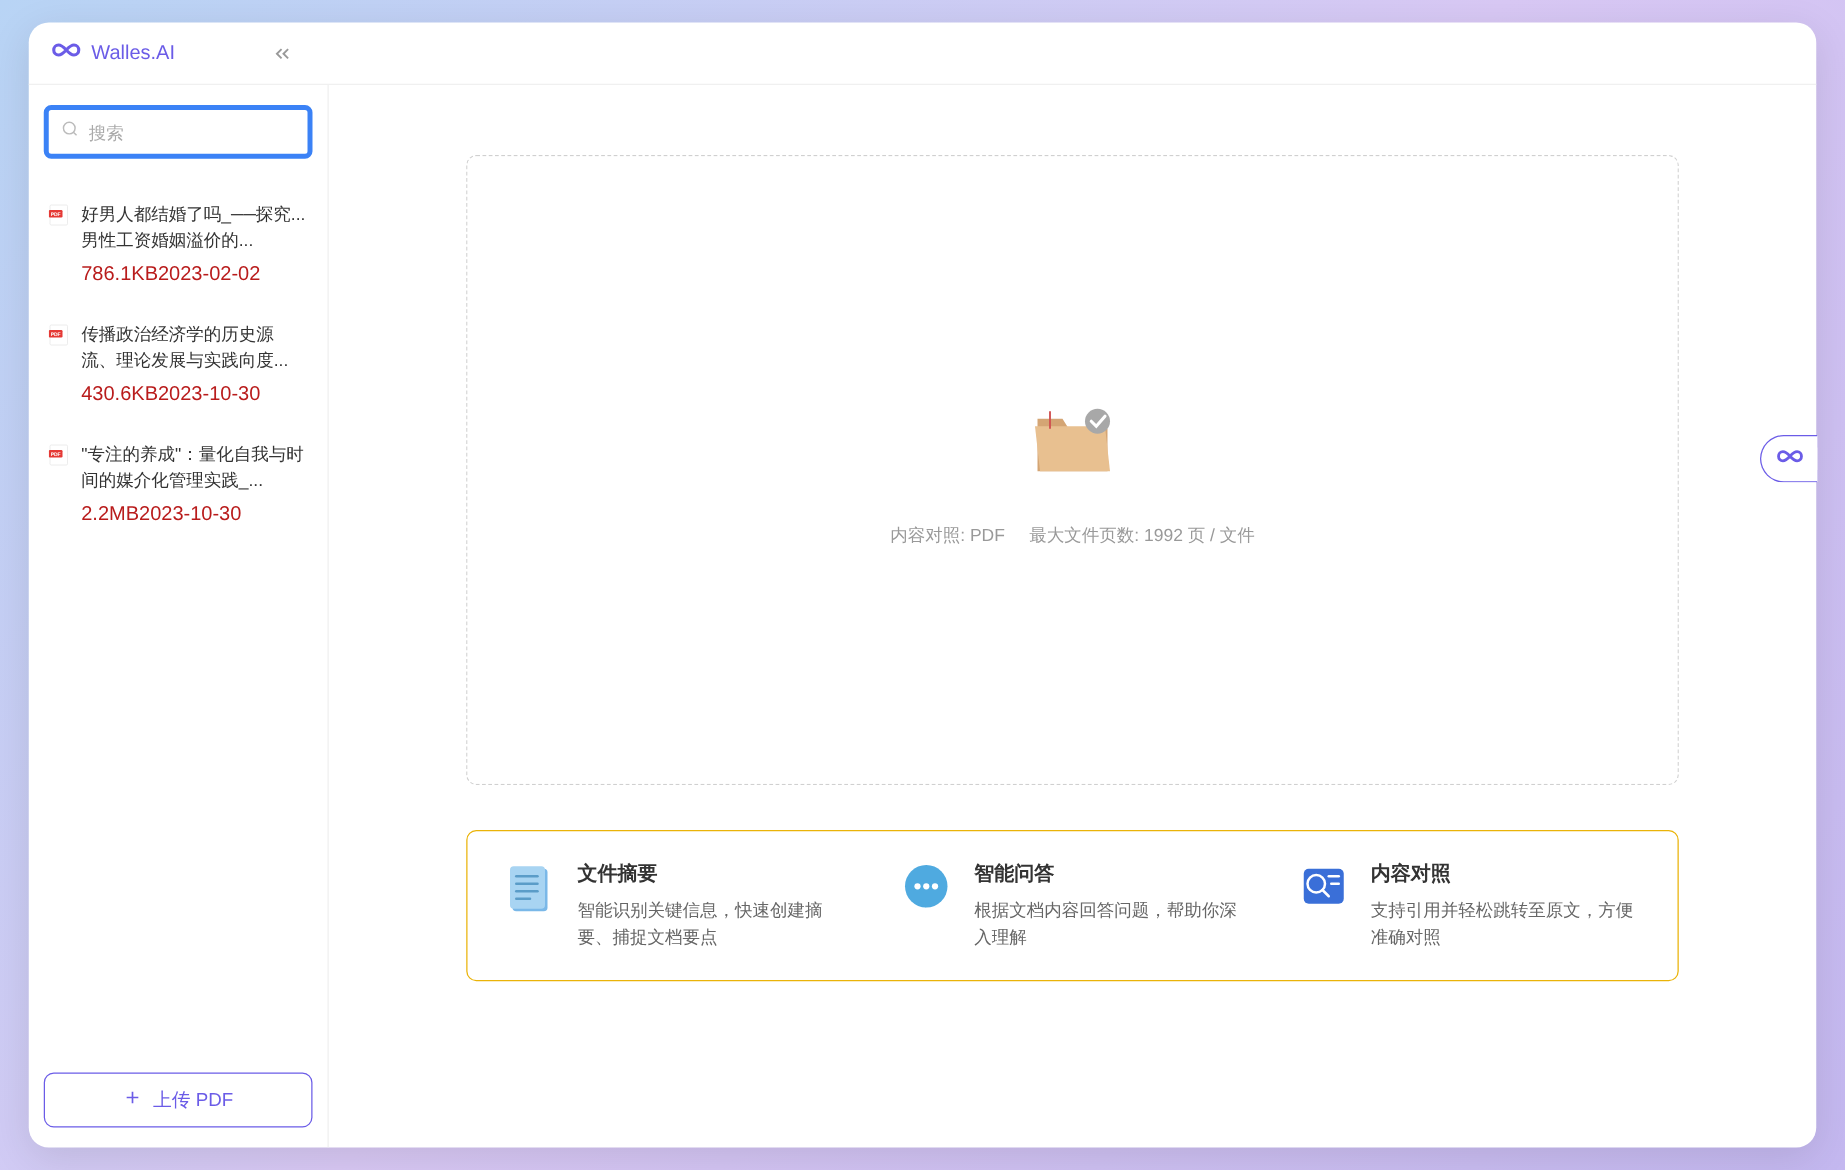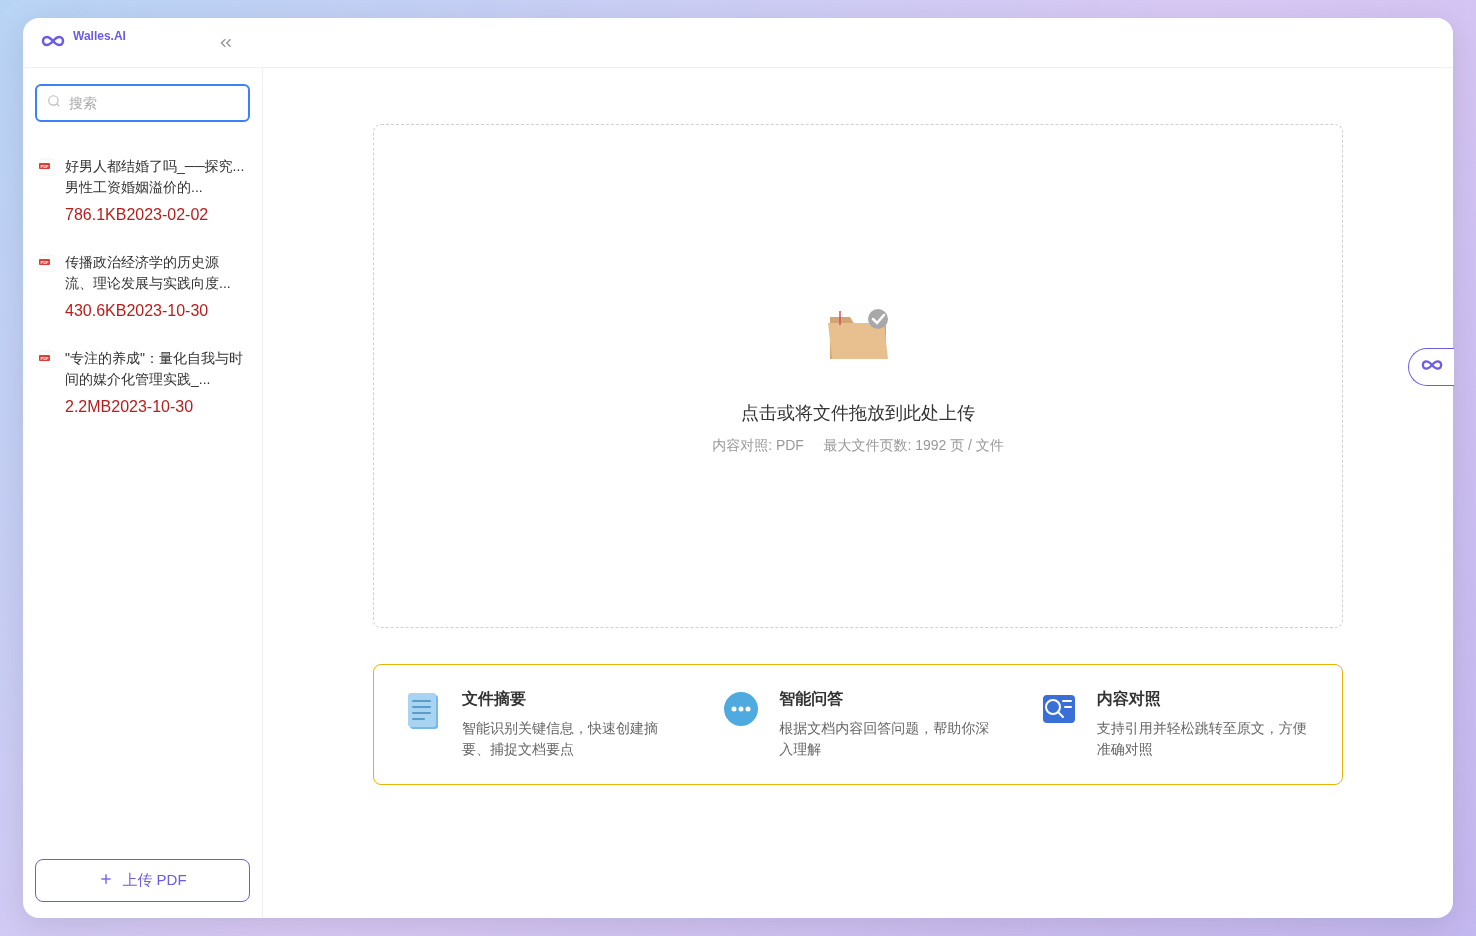--- a/index.html
+++ b/index.html
@@ -29,25 +29,25 @@
     }
     .header {
       height: 50px;
       display: flex;
       align-items: center;
       padding: 0 18px;
       border-bottom: 1px solid #f0f0f0;
     }
     .logo {
       display: flex;
-      align-items: flex-start;
+      align-items: center;
       gap: 8px;
       color: #6b5ce7;
-      font-weight: 700;
-      font-size: 12px;
+      font-weight: 400;
+      font-size: 16px;
     }
     .logo-icon {
       width: 24px;
       height: 24px;
     }
     .collapse-btn {
       margin-left: auto;
       margin-right: 1200px;
       color: #999;
       cursor: pointer;
@@ -60,21 +60,21 @@
       overflow: hidden;
     }
     .sidebar {
       width: 240px;
       border-right: 1px solid #f0f0f0;
       display: flex;
       flex-direction: column;
       padding: 16px 12px;
     }
     .search-box {
-      border: 2px solid #3b82f6;
+      border: 4px solid #3b82f6;
       border-radius: 6px;
       padding: 8px 10px;
       display: flex;
       align-items: center;
       gap: 8px;
       margin-bottom: 20px;
     }
     .search-box input {
       border: none;
       outline: none;
@@ -326,21 +326,20 @@
       <div class="upload-area">
         <span>
           <svg class="upload-folder-icon" viewBox="0 0 76 76">
             <path d="M10 20 L30 20 L35 28 L66 28 L66 62 L10 62 Z" fill="#d4a574"></path>
             <path d="M8 26 L64 26 L68 62 L12 62 Z" fill="#e8c090"></path>
             <circle cx="58" cy="22" r="10" fill="#a8a8a8"></circle>
             <path d="M53 22 L57 26 L64 18" stroke="#fff" stroke-width="2.5" fill="none" stroke-linecap="round"></path>
             <line x1="20" y1="14" x2="20" y2="28" stroke="#d05050" stroke-width="1.5"></line>
           </svg>
         </span>
-        <div class="upload-title">点击或将文件拖放到此处上传</div>
         <div class="upload-subtitle">
           <span>内容对照: PDF</span>
           &nbsp;&nbsp;&nbsp;
           <span>最大文件页数: 1992 页 / 文件</span>
         </div>
       </div>
 
       <div class="feature-cards">
         <div class="feature-card">
           <span>

